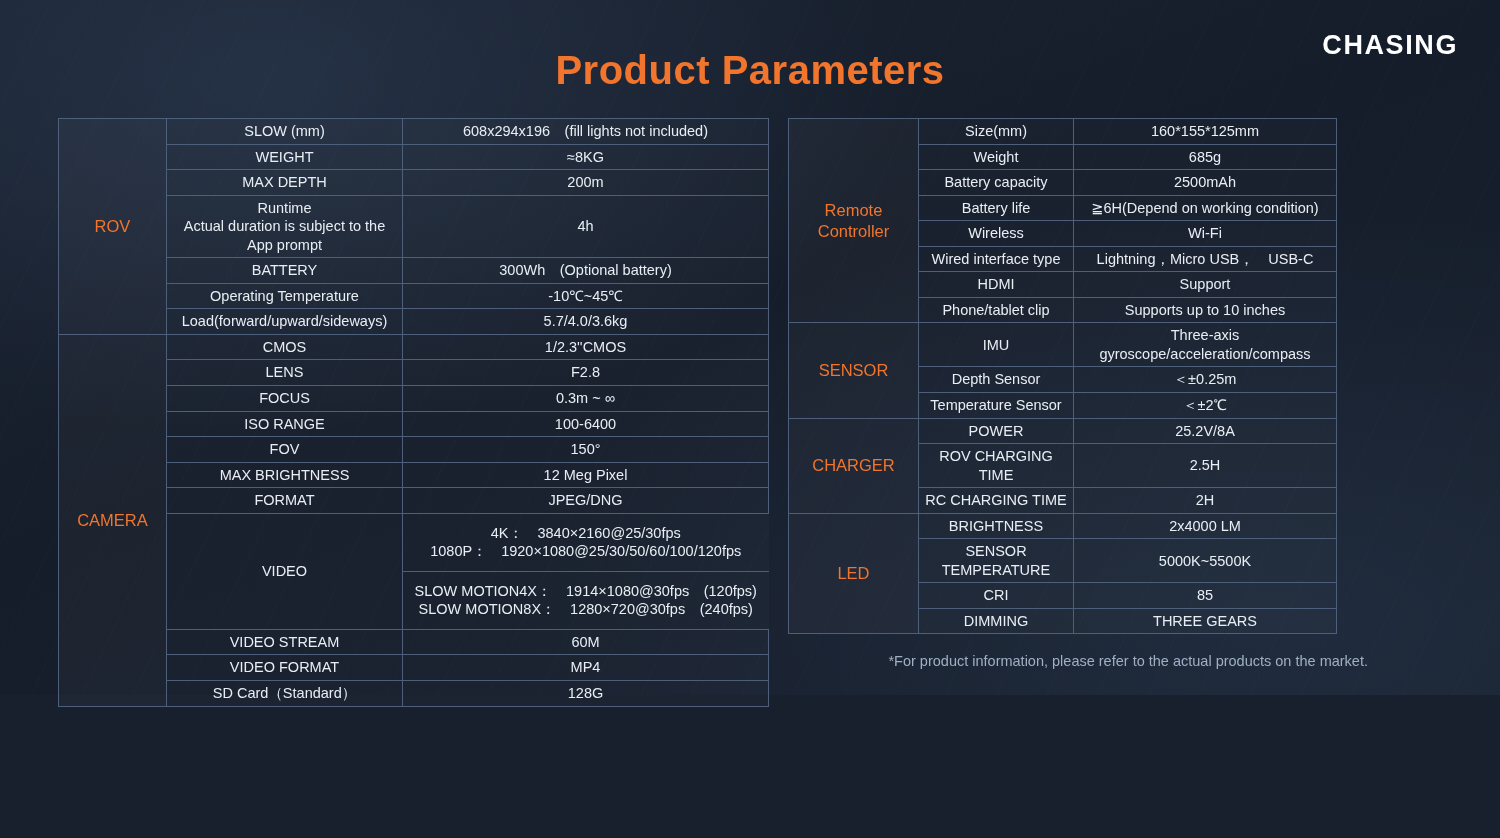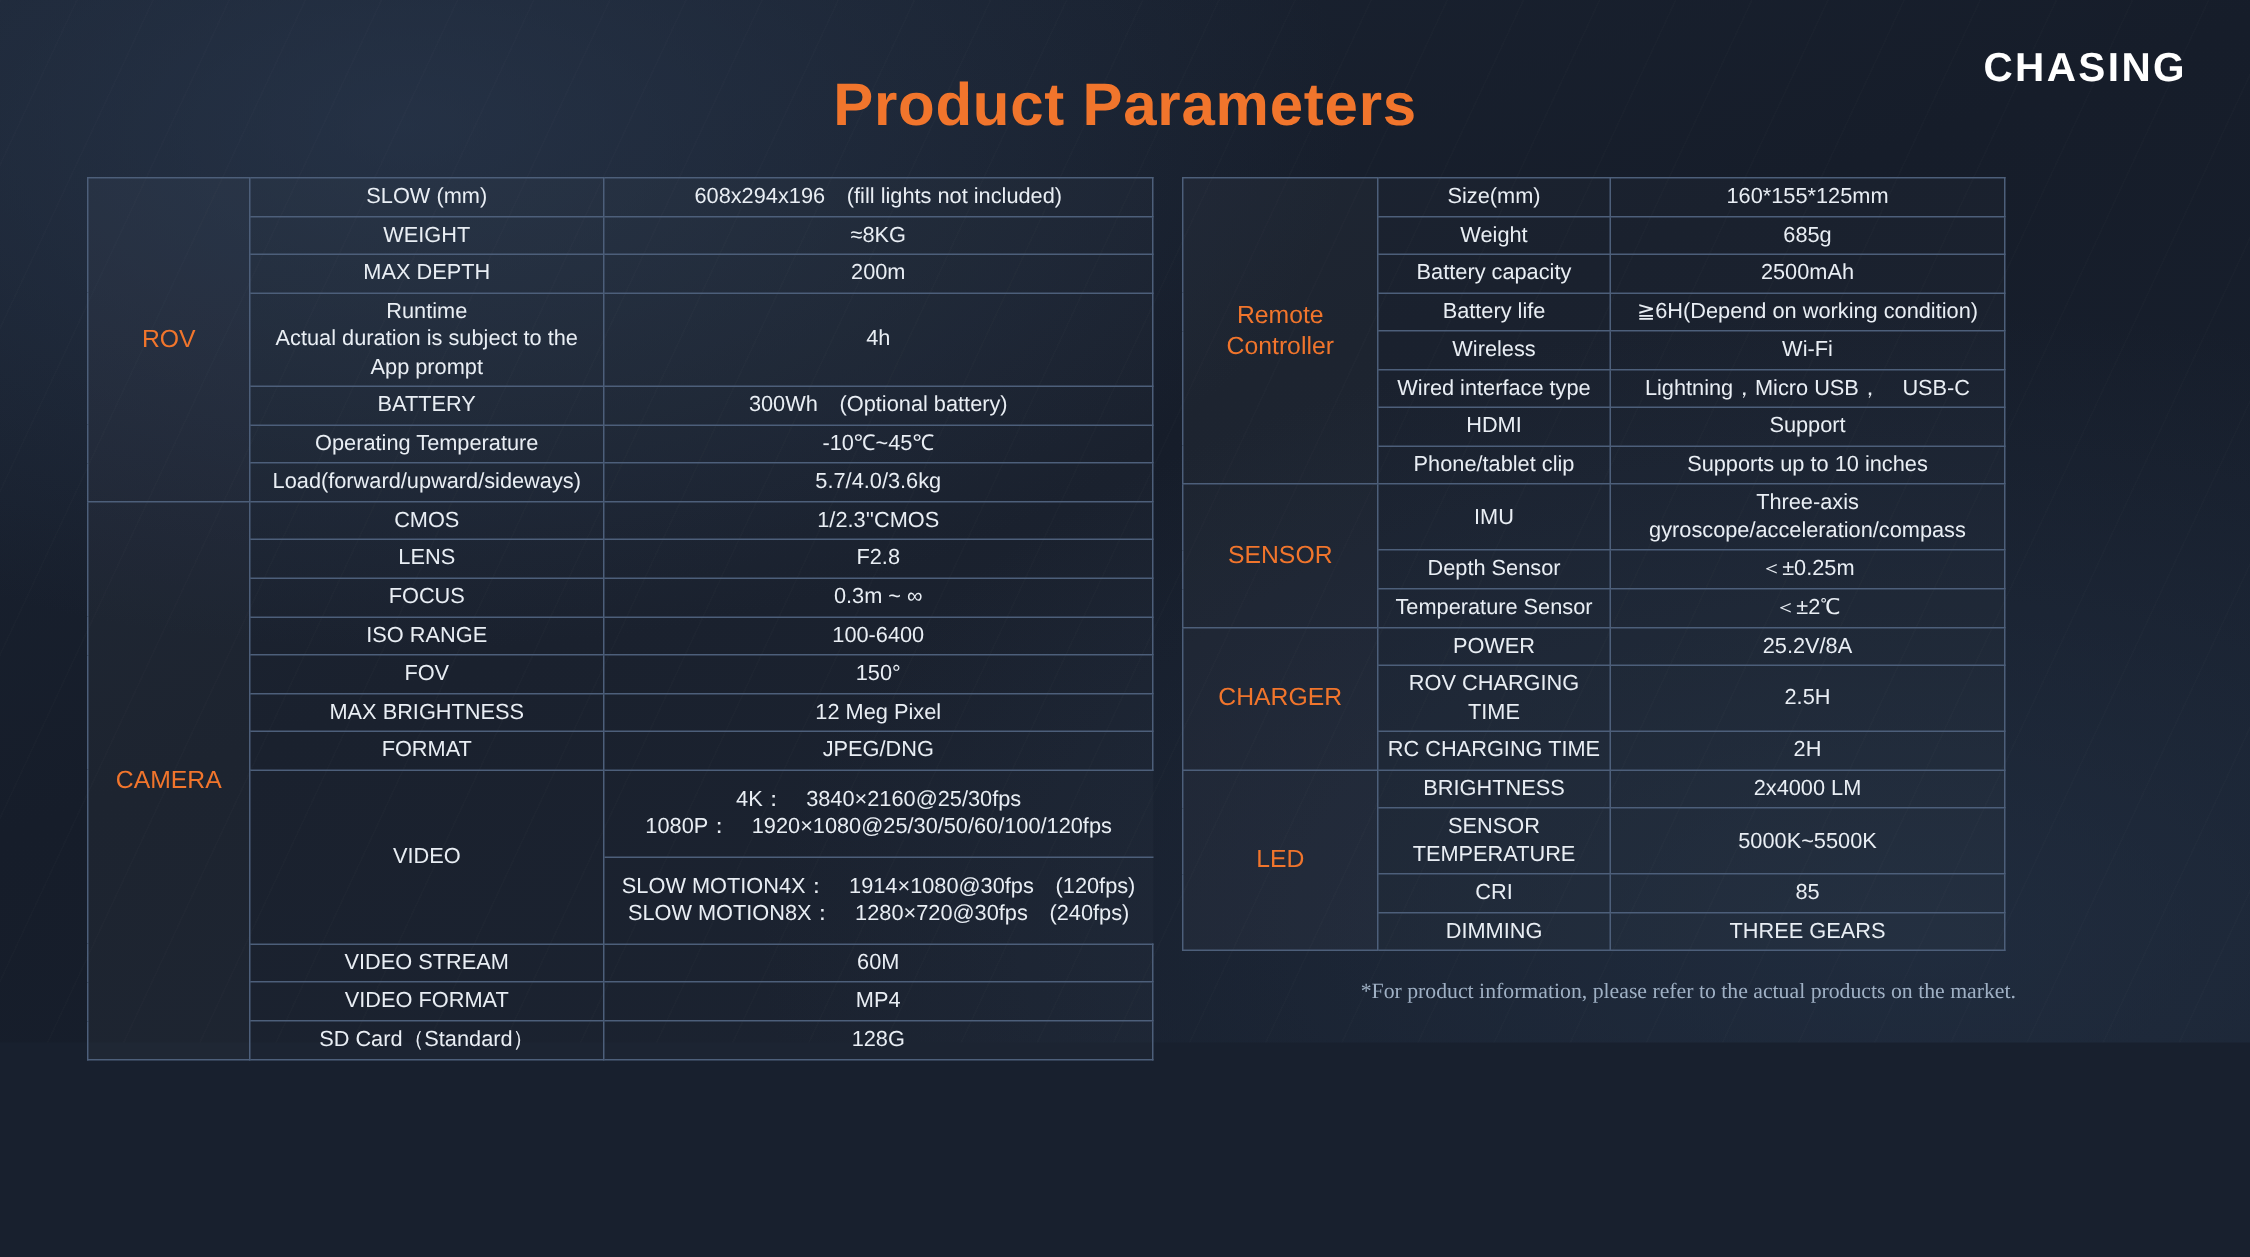--- a/index.html
+++ b/index.html
@@ -82,26 +82,25 @@
 
   .video-split { padding: 0 !important; border: 0 !important; background: transparent !important; }
   .video-split .part {
     border-bottom: 1px solid #4d5f7a;
     padding: 10px 4px;
     background: rgba(255,255,255,0.018);
   }
   .video-split .part:last-child { border-bottom: 0; }
 
   .footnote {
-    position: absolute; right: 156px; bottom: 22px;
+    position: absolute; right: 132px; bottom: 22px;
     text-align: center;
     font-size: 14.5px;
     color: #9fb0c4;
     line-height: 1.5;
-    font-family: Liberation Serif, serif;
   }
   .footnote .l2 { color: #8fa2b8; }
 </style>
 </head>
 <body>
 
 <div class="page">
 
   <div class="brand">CHASING</div>
   <div class="title">Product Parameters</div>

